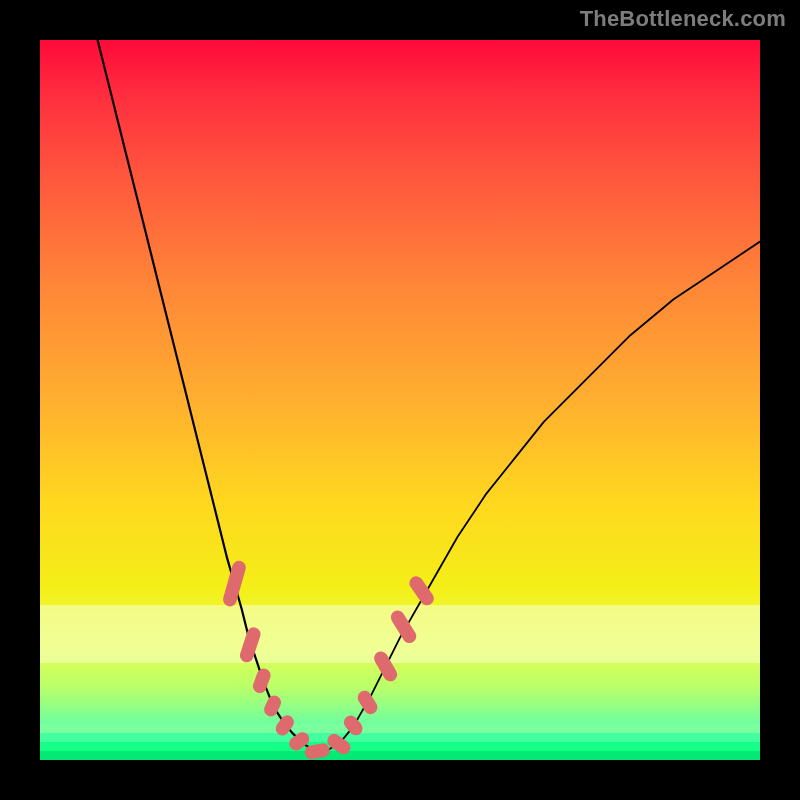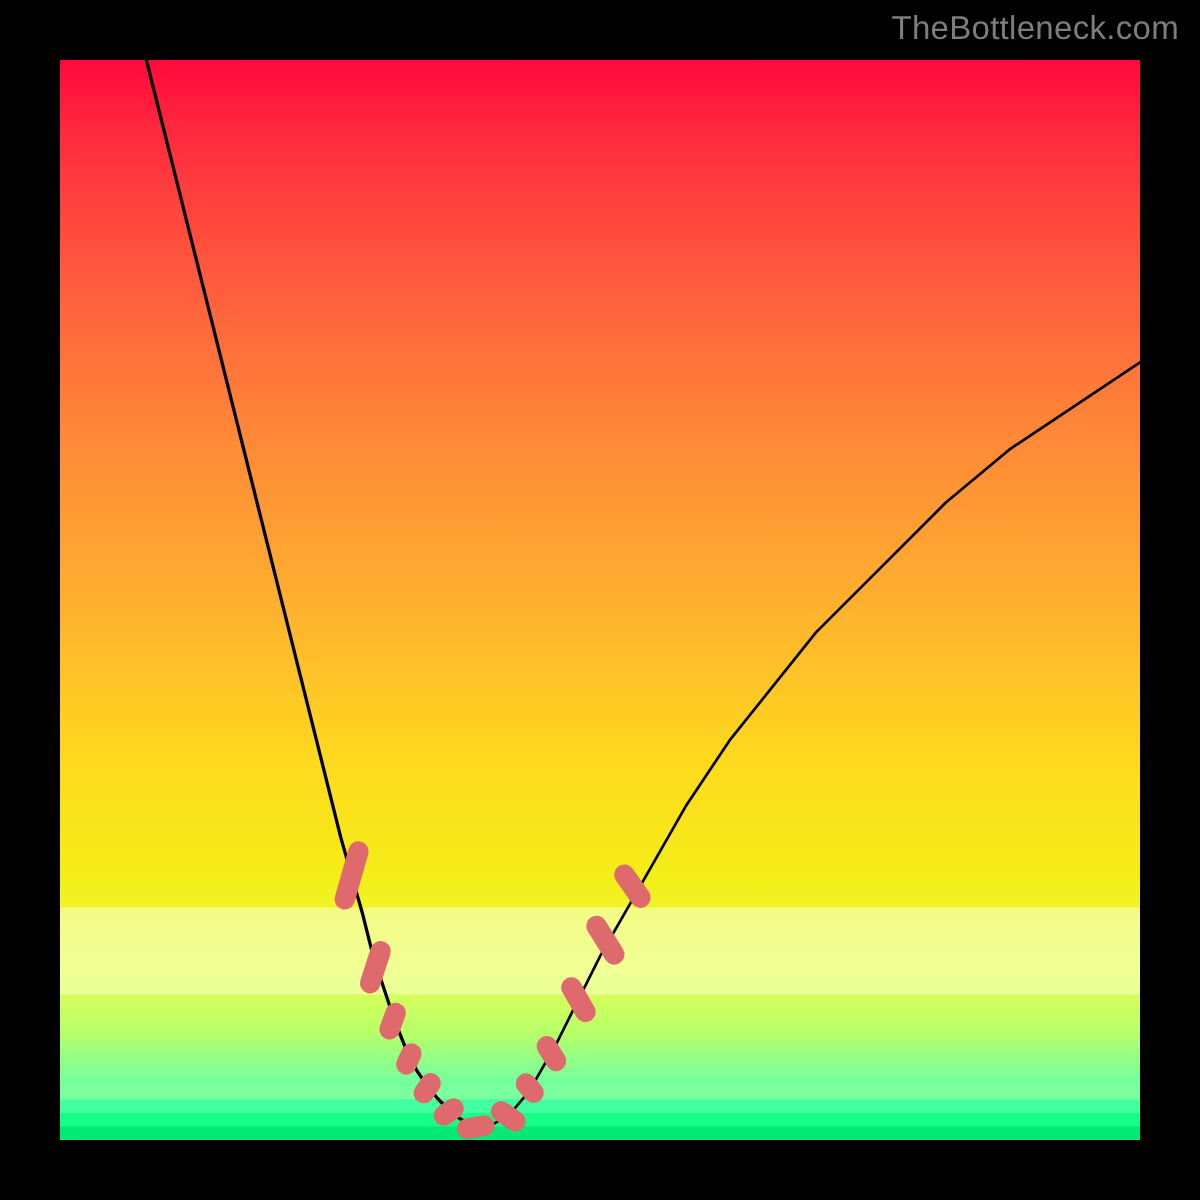--- a/index.html
+++ b/index.html
@@ -18,21 +18,21 @@
     width: 800px;
     height: 800px;
     background: #000;
   }
   .watermark {
     position: absolute;
     top: 6px;
     right: 14px;
     color: #7d7d7d;
     font-size: 22px;
-    font-weight: 400;
+    font-weight: 700;
     letter-spacing: 0.2px;
     z-index: 50;
     text-align: center;
   }
   .plot {
     position: absolute;
     left: 40px;
     top: 40px;
     width: 720px;
     height: 720px;

